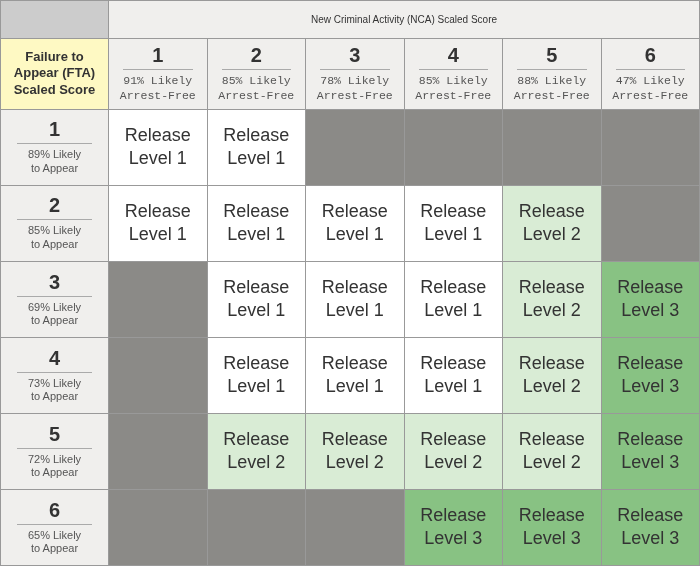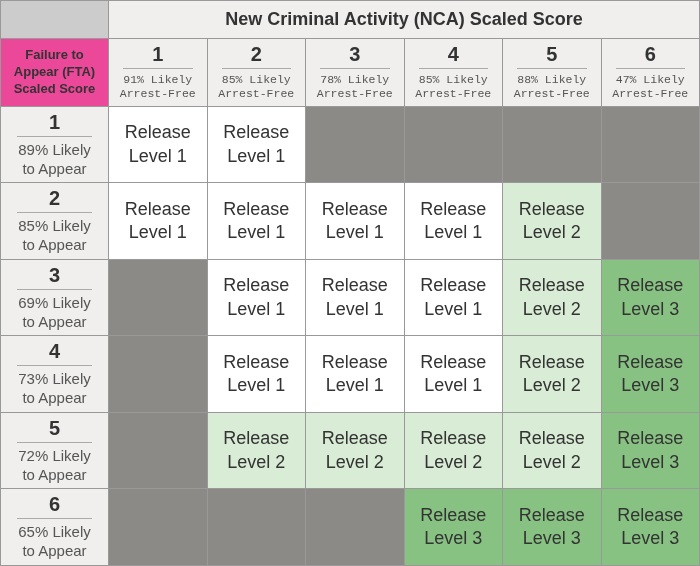--- a/index.html
+++ b/index.html
@@ -24,26 +24,26 @@
       padding: 4px 6px;
       font-weight: 400;
     }
     .corner {
       background: #ccc;
       width: 108px;
       height: 38px;
     }
     .col-header-span {
       background: #f0efed;
-      font-weight: 700;
-      font-size: 18px;
+      font-weight: 400;
+      font-size: 10px;
       height: 38px;
     }
     .row-header-label {
-      background: #ec4899;
+      background: #fef9c3;
       font-weight: 600;
       font-size: 13px;
       line-height: 1.3;
       width: 108px;
     }
     .col-header {
       background: #f0efed;
       width: 98px;
     }
     .col-header .num {
@@ -66,21 +66,21 @@
     }
     .row-header .num {
       font-size: 20px;
       font-weight: 600;
       display: block;
       border-bottom: 1px solid #aaa;
       margin: 0 10px 4px 10px;
       padding-bottom: 2px;
     }
     .row-header .sub {
-      font-size: 15px;
+      font-size: 11px;
       color: #555;
       line-height: 1.25;
       display: block;
     }
     .cell {
       font-size: 18px;
       line-height: 1.3;
       height: 74px;
     }
     .cell .c-line1 { display: block; }

